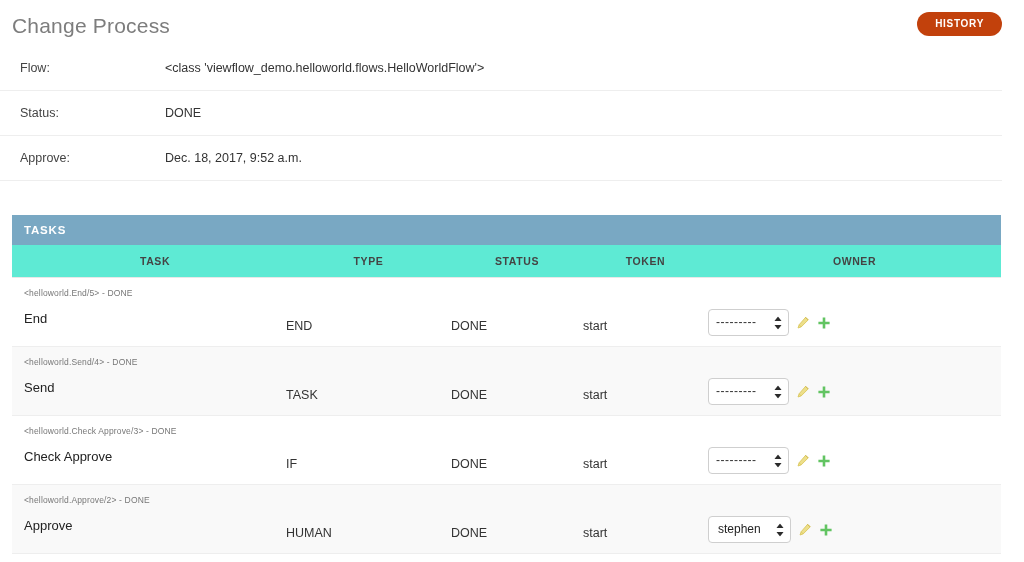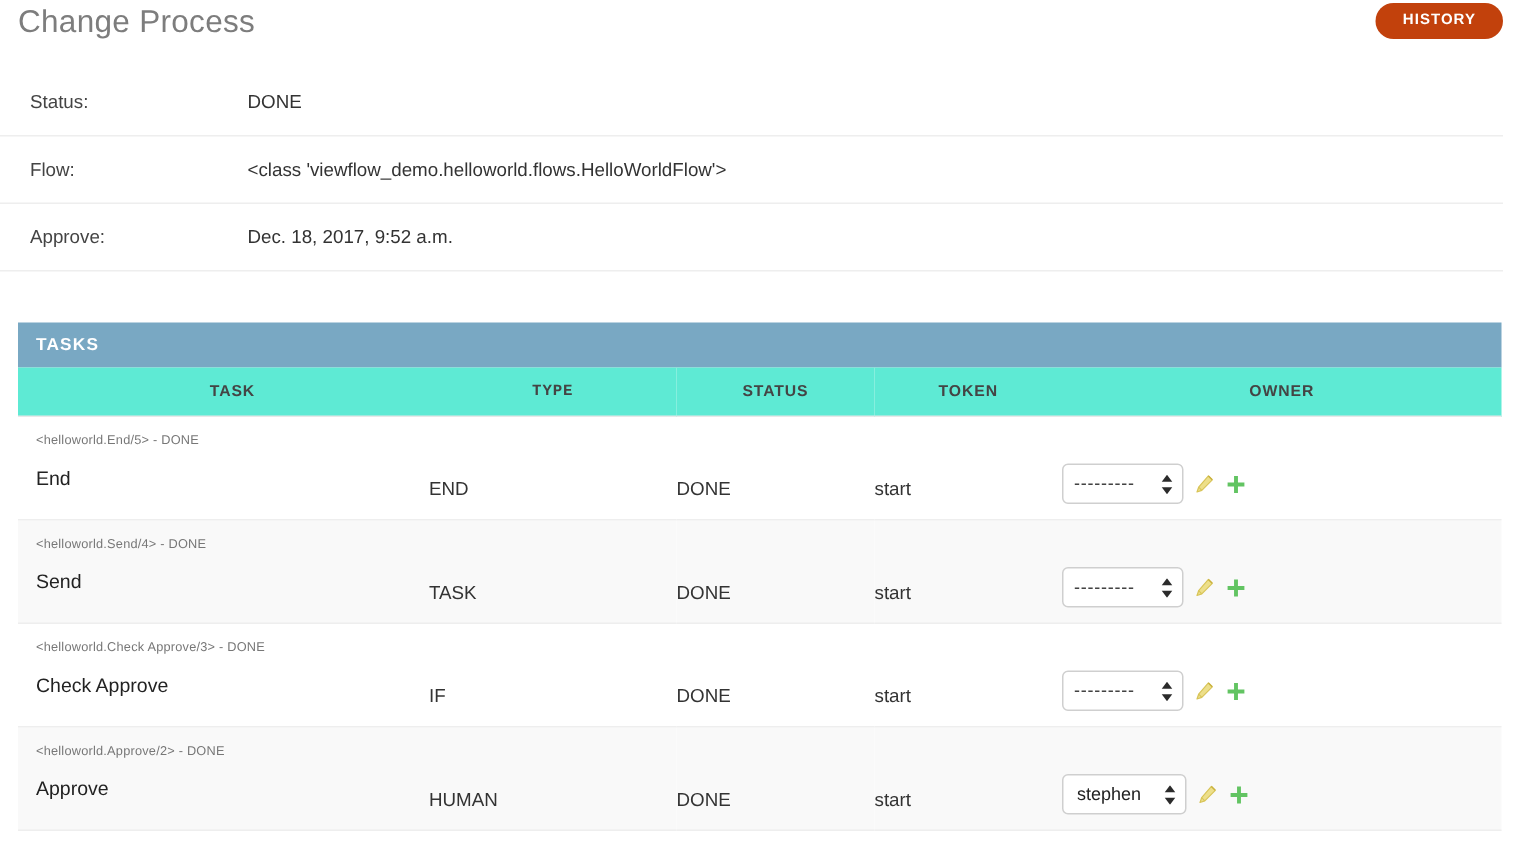--- a/index.html
+++ b/index.html
@@ -15,21 +15,21 @@
     overflow: hidden;
     position: relative;
   }
 
   
   .page-header {
     position: relative;
     height: 36px;
     padding: 0 22px 0 12px;
     display: flex;
-    align-items: flex-start;
+    align-items: flex-end;
     justify-content: space-between;
   }
   .page-title {
     font-size: 21px;
     font-weight: 400;
     color: #7d7d7d;
     letter-spacing: 0.2px;
     line-height: 1;
     padding-top: 4px;
   }
@@ -95,21 +95,21 @@
     background: #5eead4;
     text-align: center;
     font-size: 10.5px;
     font-weight: bold;
     letter-spacing: 0.6px;
     color: #444444;
     padding: 10px 0 10px 0;
     border-bottom: 1px solid #e8e8e8;
   }
   .col-task   { width: 262px; padding-left: 12px !important; }
-  .col-type   { width: 165px; font-family: Liberation Mono, monospace; }
+  .col-type   { width: 165px; }
   .col-status { width: 132px; }
   .col-token  { width: 125px; }
   .col-owner  { width: auto; }
 
   .task-row td {
     border-bottom: 1px solid #eeeeee;
     vertical-align: bottom;
     padding: 0 0 14px 0;
     font-size: 12.5px;
     color: #333333;
@@ -188,26 +188,26 @@
 </head>
 <body>
 
 <div class="page-header">
   <div class="page-title">Change Process</div>
   <button class="history-button">HISTORY</button>
 </div>
 
 <div class="info-section">
   <div class="info-row">
+    <div class="info-label">Flow:</div>
+    <div class="info-value">&lt;class 'viewflow_demo.helloworld.flows.HelloWorldFlow'&gt;</div>
+  </div>
+  <div class="info-row">
     <div class="info-label">Status:</div>
     <div class="info-value">DONE</div>
-  </div>
-  <div class="info-row">
-    <div class="info-label">Flow:</div>
-    <div class="info-value">&lt;class 'viewflow_demo.helloworld.flows.HelloWorldFlow'&gt;</div>
   </div>
   <div class="info-row">
     <div class="info-label">Approve:</div>
     <div class="info-value">Dec. 18, 2017, 9:52 a.m.</div>
   </div>
 </div>
 
 <div class="tasks-panel">
   <div class="tasks-bar">TASKS</div>
   <table class="tasks-table">

